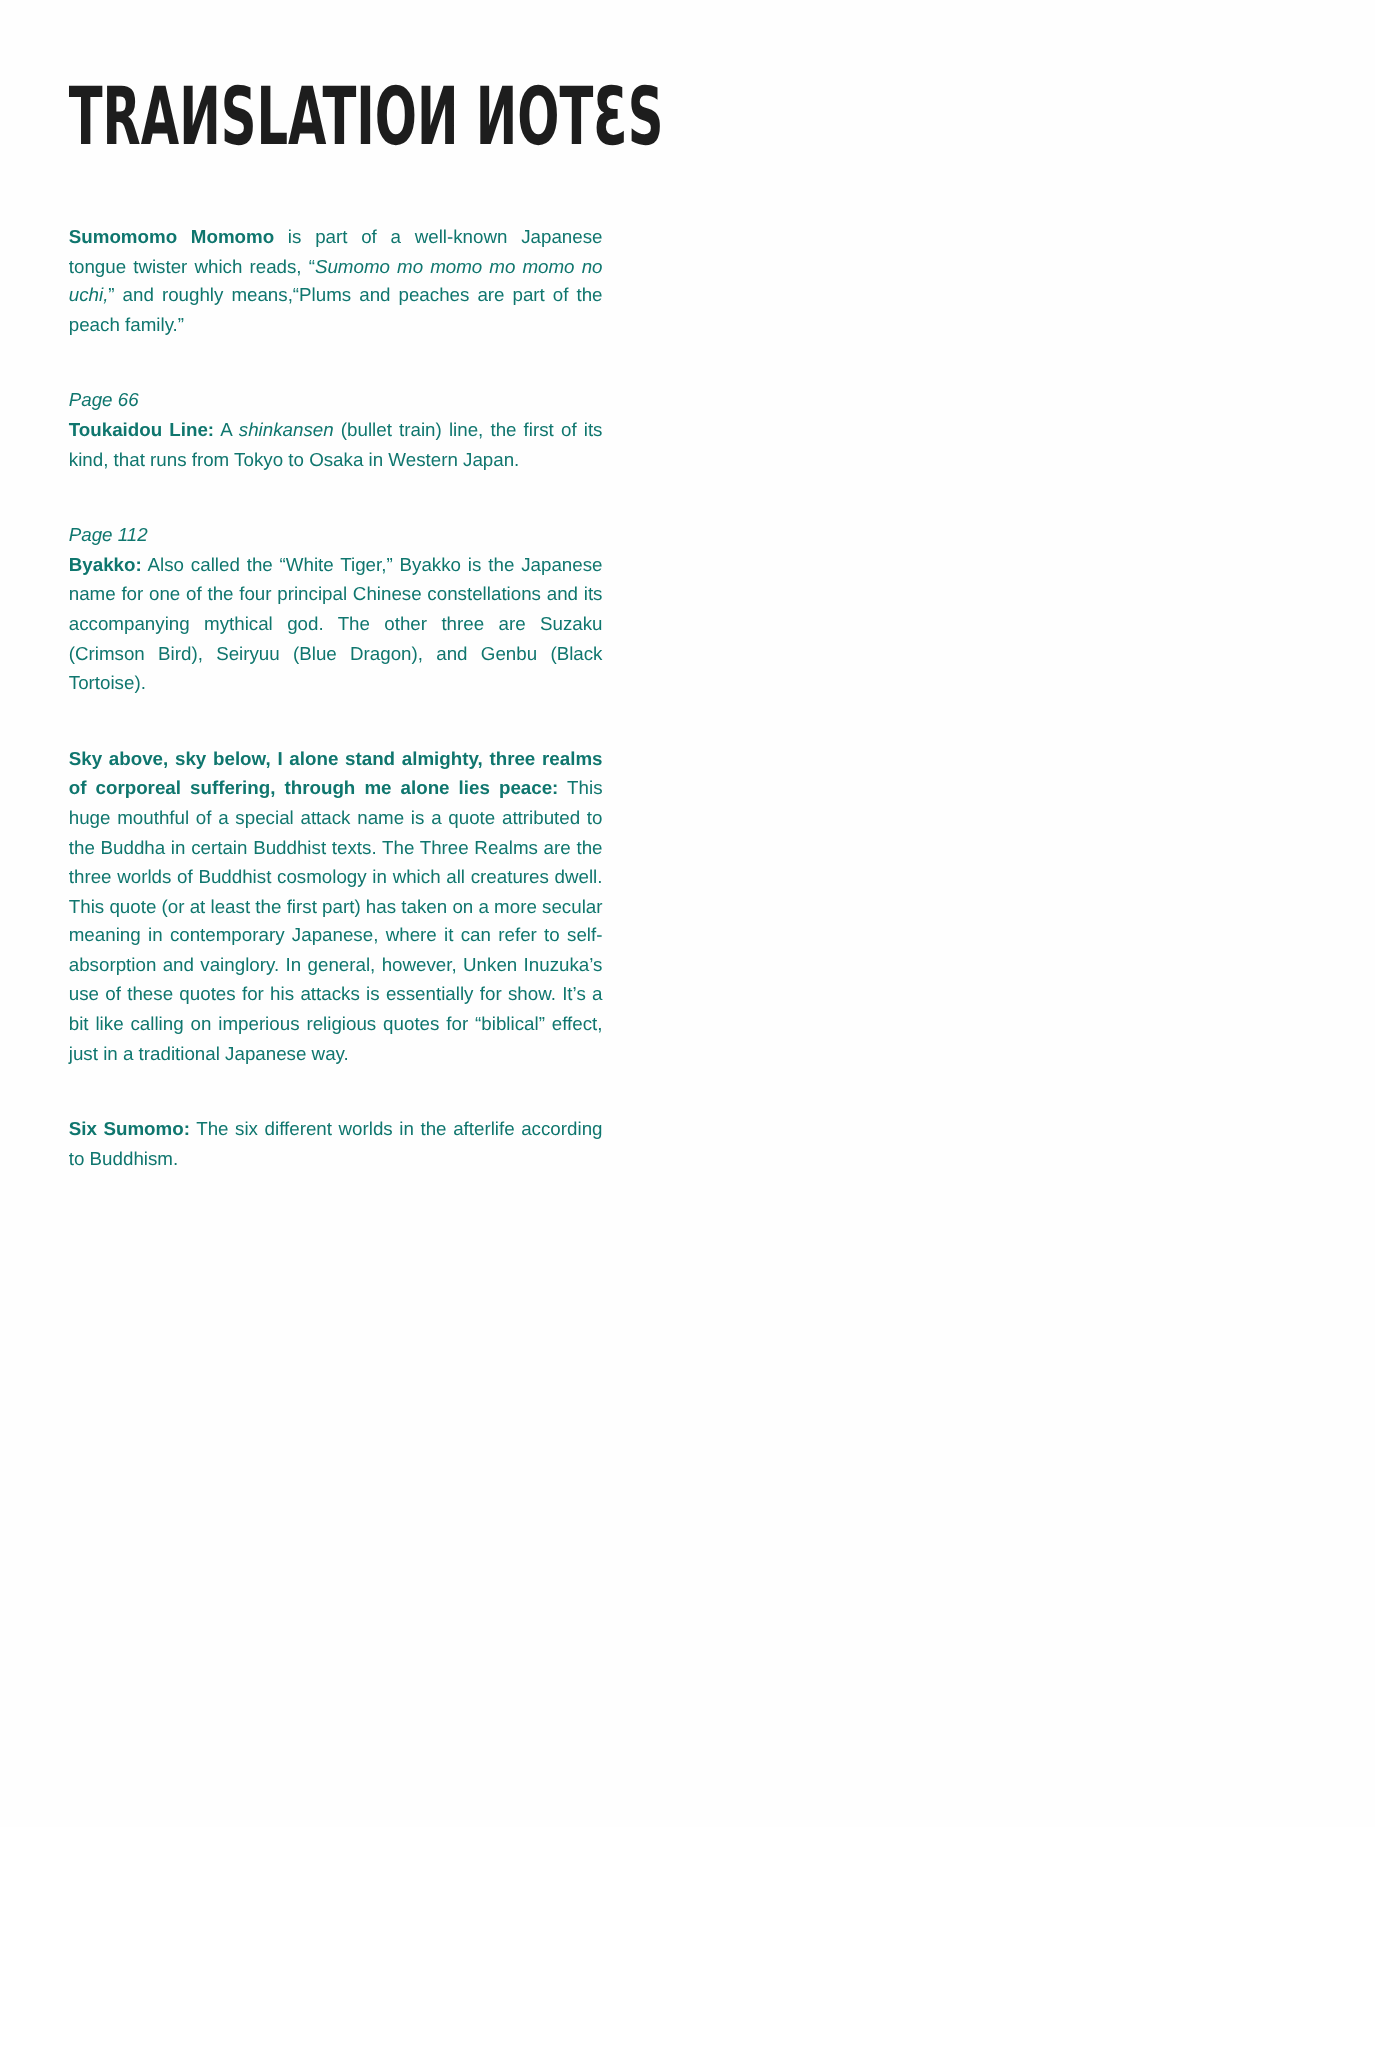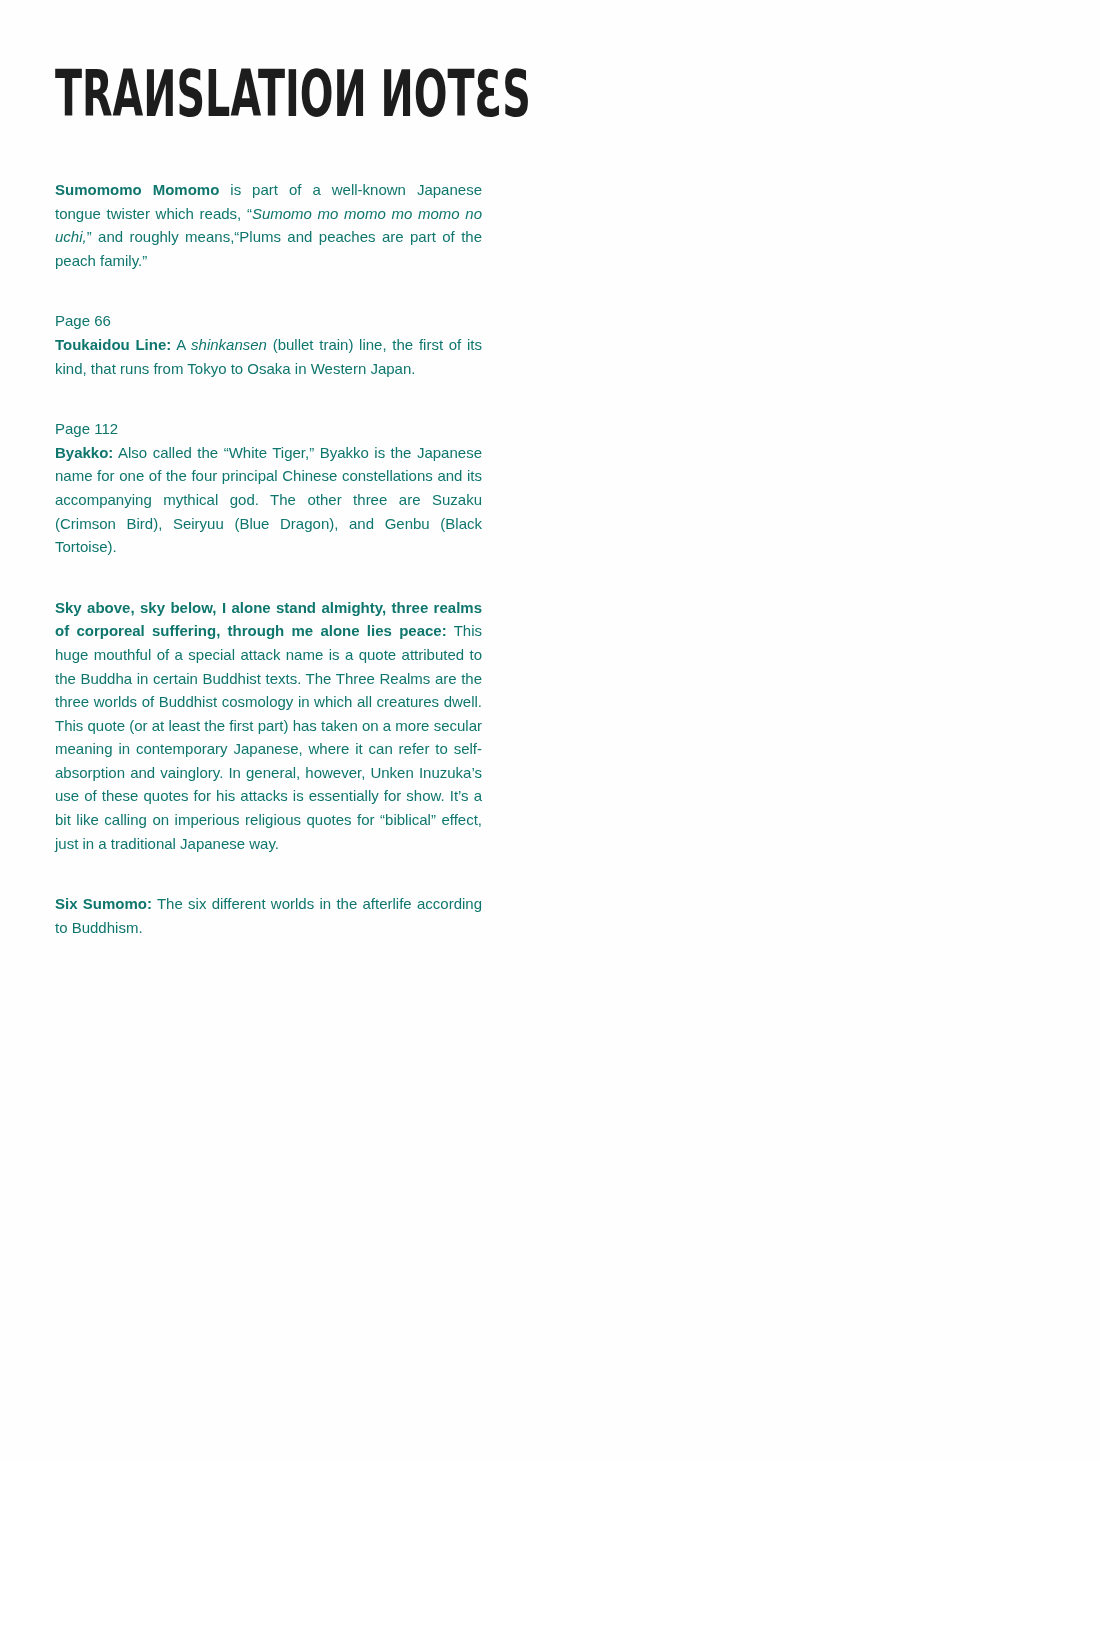--- a/index.html
+++ b/index.html
@@ -35,21 +35,21 @@
     left: 55px;
     top: 146px;
     width: 427px;
     font-size: 15px;
     line-height: 23.6px;
     color: #0f766e;
     text-align: justify;
     margin-top: 32px;
   }
   .note-text { margin: 0; }
-  .page-label { margin: 0; }
+  .page-label { margin: 0; font-style: italic; }
   .note { margin-top: 37px; }
   .b { font-weight: bold; }
   .i { font-style: italic; }
 </style>
 </head>
 <body>
 
 <div class="page">
 
   <h1 class="title">TRAИSLATIOИ ИOTƐS</h1>

